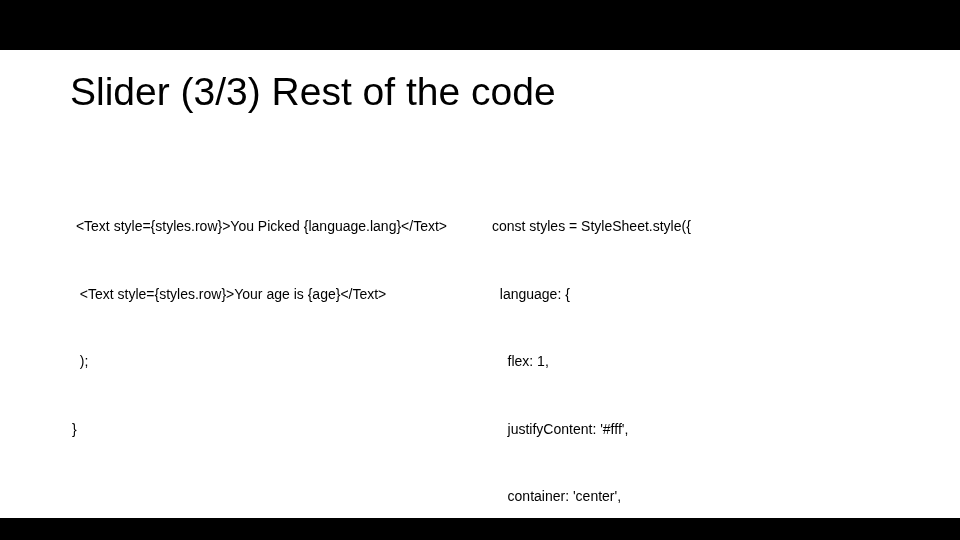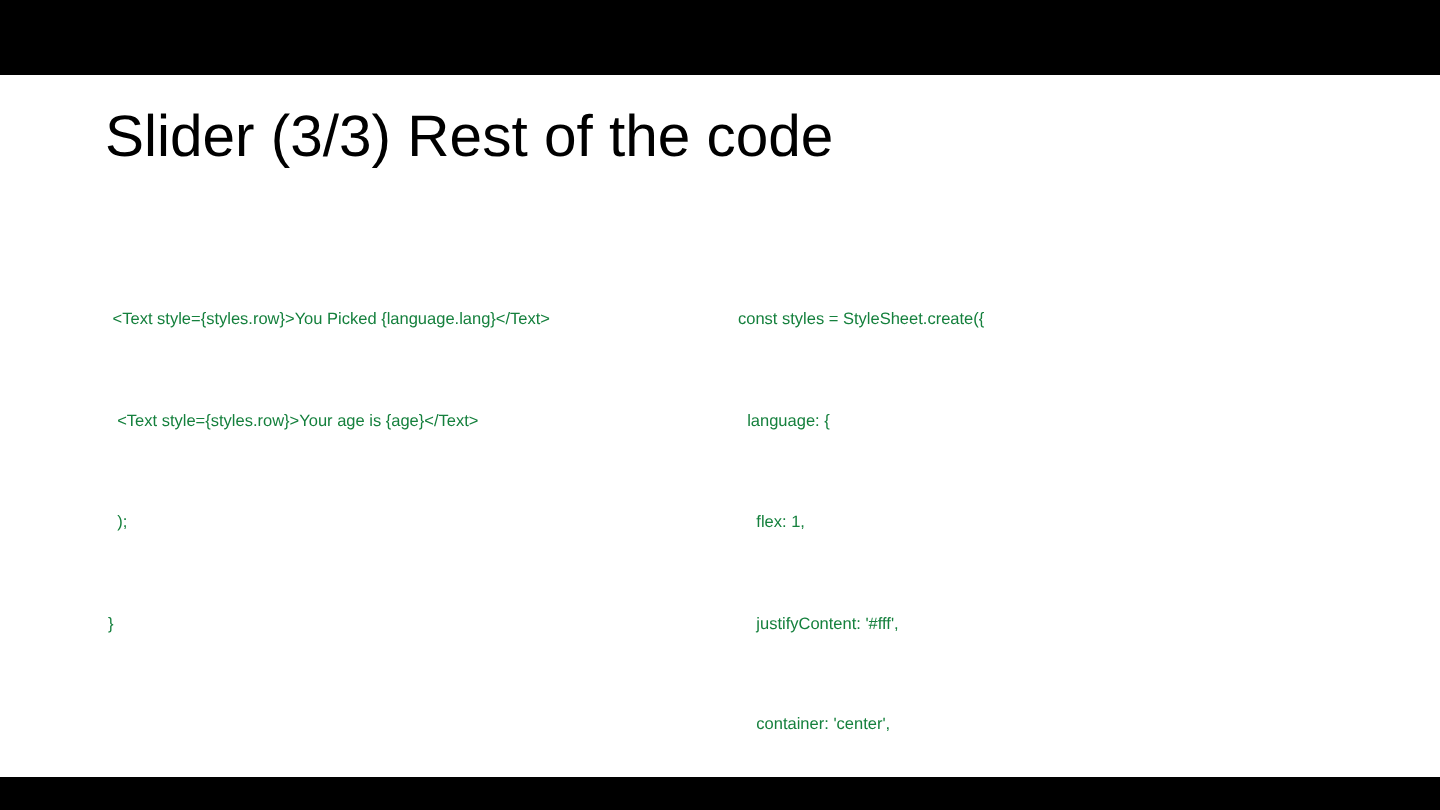--- a/index.html
+++ b/index.html
@@ -31,24 +31,24 @@
     top: 55px;
     font-size: 39px;
     line-height: 45px;
     font-weight: 300;
     color: #000000;
     letter-spacing: 0;
     white-space: pre;
   }
   .code {
     position: absolute;
-    top: 143px;
-    font-size: 11px;
+    top: 156px;
+    font-size: 14px;
     line-height: 22.5px;
-    color: #15803d;
+    color: #000000;
     white-space: pre;
     font-family: "Liberation Sans", sans-serif;
   }
   .code.left { left: 72px; }
   .code.right { left: 492px; }
   .code-line {
     height: 22.5px;
     white-space: pre;
   }
 </style>
@@ -62,21 +62,21 @@
   <div class="title">Slider (3/3) Rest of the code</div>
 
   <div class="code left">
     <div class="code-line"> &lt;Text style={styles.row}&gt;You Picked {language.lang}&lt;/Text&gt;</div>
     <div class="code-line">  &lt;Text style={styles.row}&gt;Your age is {age}&lt;/Text&gt;</div>
     <div class="code-line">  );</div>
     <div class="code-line">}</div>
   </div>
 
   <div class="code right">
-    <div class="code-line">const styles = StyleSheet.create({</div>
+    <div class="code-line">const styles = StyleSheet.style({</div>
     <div class="code-line">  language: {</div>
     <div class="code-line">    flex: 1,</div>
     <div class="code-line">    justifyContent: '#fff',</div>
     <div class="code-line">    container: 'center',</div>
     <div class="code-line">    justifyContent: 'center',</div>
     
     
     
     
     

